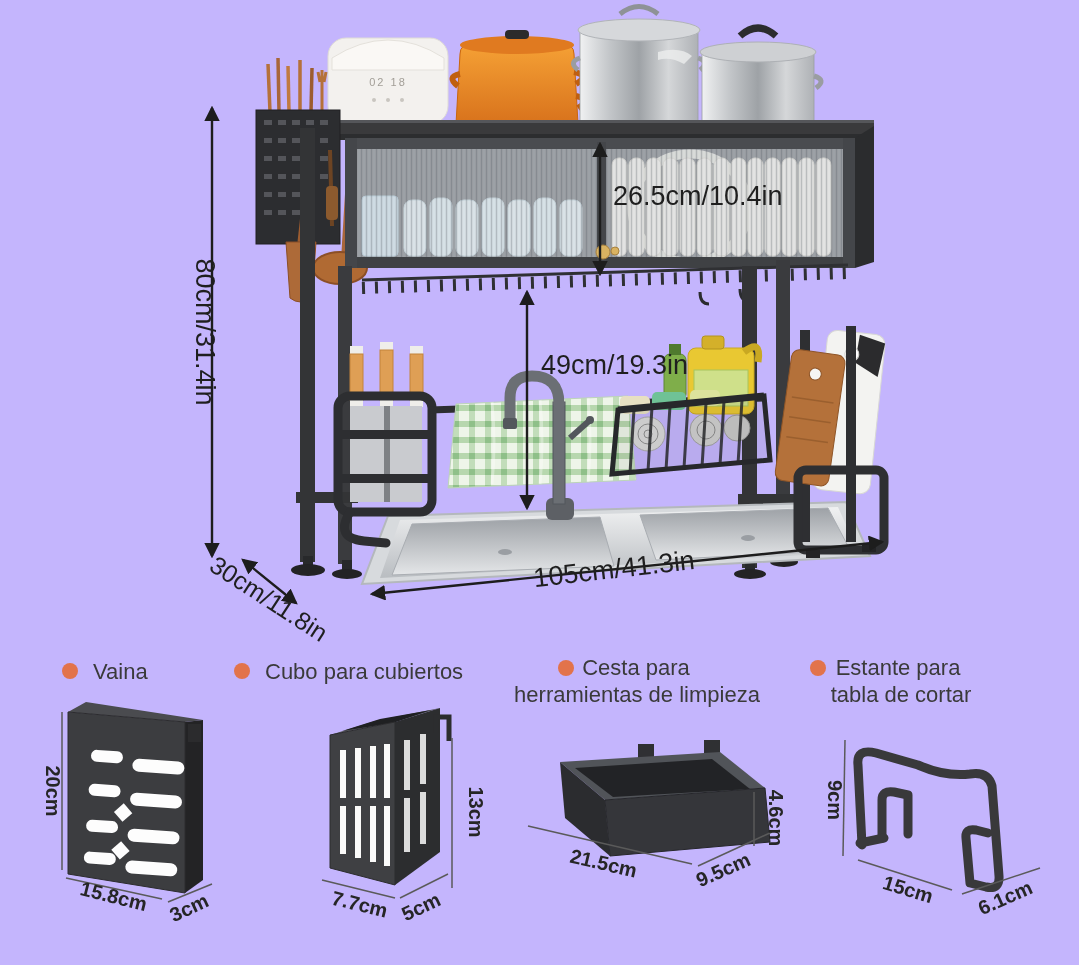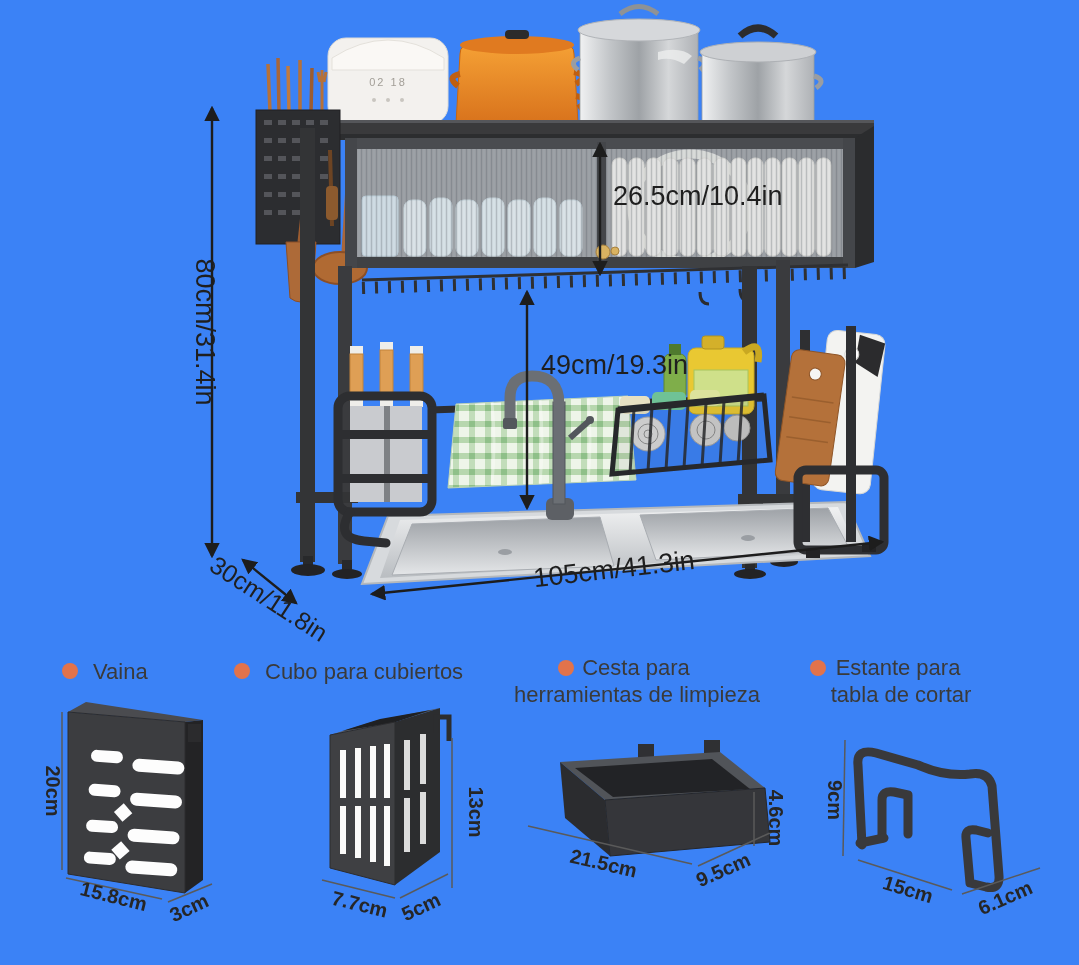--- a/index.html
+++ b/index.html
@@ -1,16 +1,16 @@
 <!DOCTYPE html>
 <html><head>
 <meta charset="utf-8">
 <style>
   html,body{margin:0;padding:0;background:#ffffff;}
-  .canvas{position:relative;width:1079px;height:965px;background:#3b82f6;overflow:hidden;
+  .canvas{position:relative;width:1079px;height:965px;background:#c4b5fd;overflow:hidden;
           font-family:"Liberation Sans",sans-serif;}
   svg{position:absolute;left:0;top:0;}
   svg text{font-family:"Liberation Sans",sans-serif;}
   .dimL{font-size:27px;fill:#1f1f1f;font-weight:500;}
   .dimM{font-size:25px;fill:#1f1f1f;font-weight:500;}
   .dimS{font-size:20px;fill:#262626;font-weight:600;}
   .hdr{font-size:22px;fill:#3a3a3a;font-weight:500;}
   .disp{font-size:11px;fill:#a29e97;letter-spacing:2px;}
   .tube{stroke:#39393b;stroke-width:9;fill:none;stroke-linecap:round;stroke-linejoin:round;}
   .thin{stroke:#5a5a5a;stroke-width:1.5;}

